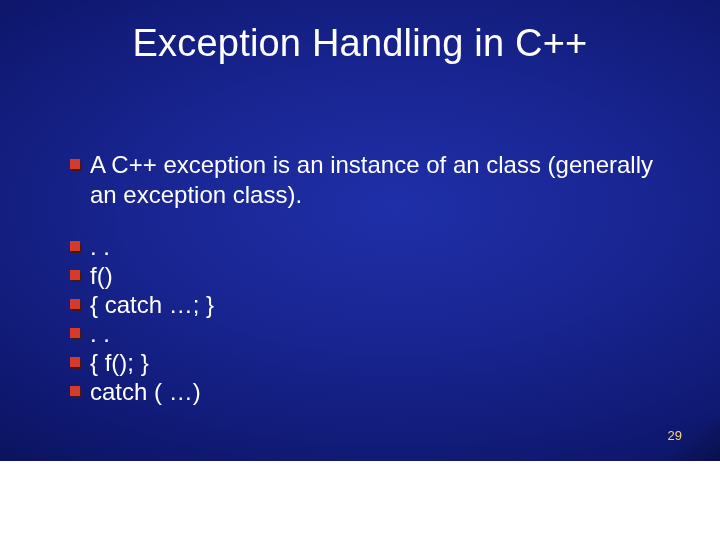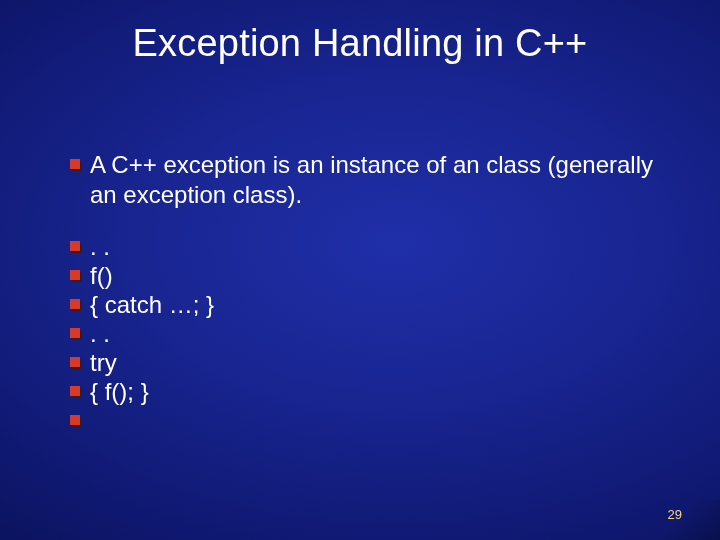--- a/index.html
+++ b/index.html
@@ -6,21 +6,21 @@
     margin: 0;
     padding: 0;
     width: 720px;
     height: 540px;
     overflow: hidden;
     font-family: Arial, "Helvetica Neue", Helvetica, sans-serif;
   }
   .slide {
     position: relative;
     width: 720px;
-    height: 540px;
+    height: 461px;
     background: radial-gradient(ellipse 110% 90% at 55% 45%, #1f2fa8 0%, #18248f 35%, #0f1870 65%, #060d45 100%);
     color: #ffffff;
     box-sizing: border-box;
   }
   .title {
     position: absolute;
     top: 22px;
     left: 0;
     right: 0;
     text-align: center;
@@ -138,40 +138,34 @@
     </div>
 
     <div class="bullet code">
       <span class="marker">
         <span class="shadow"></span>
           <span class="box"></span>
       </span>
       <span class="text">. .</span>
     </div>
 
-    <div class="bullet code">
-      <span class="marker">
-        <span class="shadow"></span>
-          <span class="box"></span>
-      </span>
-      <span class="text"> try</span>
-    </div>
 
     <div class="bullet code">
       <span class="marker">
         <span class="shadow"></span>
           <span class="box"></span>
       </span>
       <span class="text"> {  f(); }</span>
     </div>
 
     <div class="bullet code">
       <span class="marker">
         <span class="shadow"></span>
           <span class="box"></span>
       </span>
+      <span class="text"> catch ( …)</span>
     </div>
 
   </div>
 
   <div class="pagenum">29</div>
   <div class="edge"></div>
 </div>
 
 </body></html>

